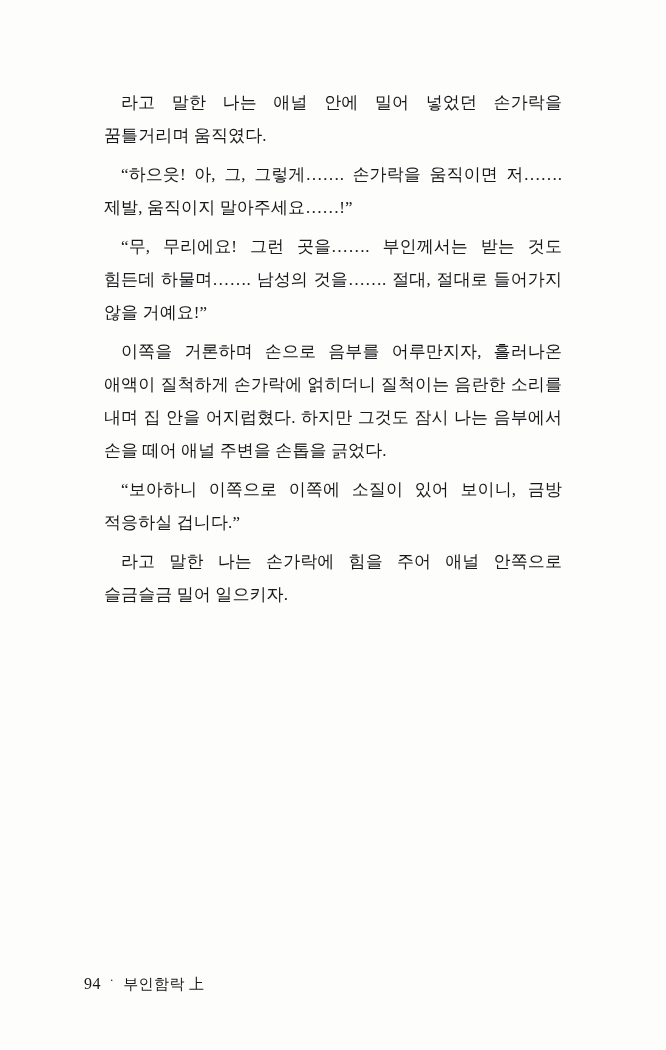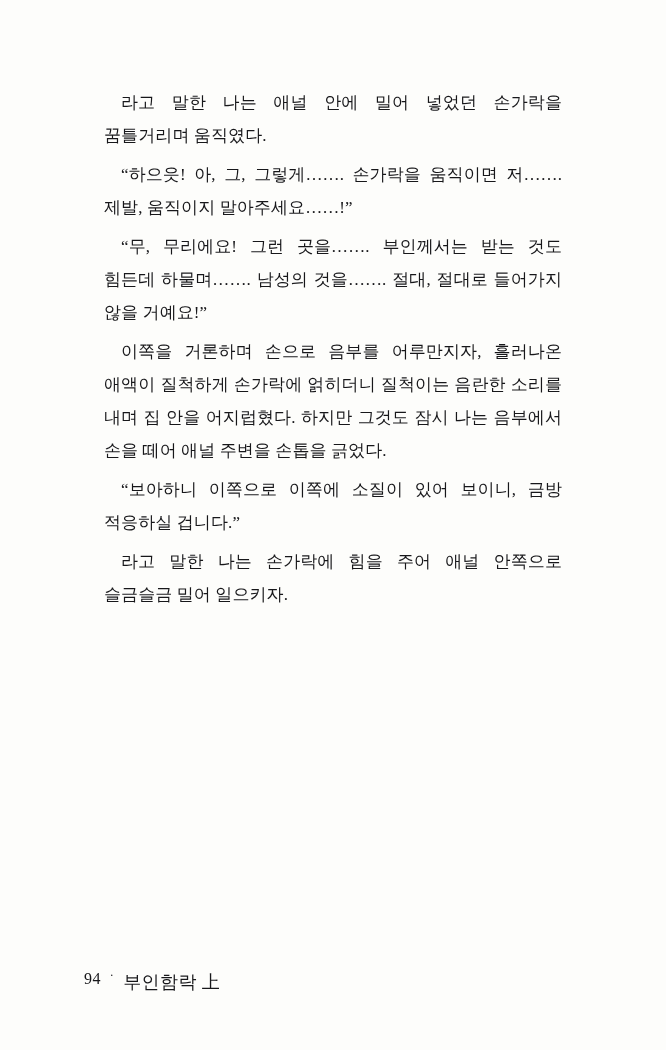--- a/index.html
+++ b/index.html
@@ -66,21 +66,21 @@
   }
   .footer .page-number {
     font-size: 16px;
   }
   .footer .sep {
     font-size: 12px;
     position: relative;
     top: -2px;
   }
   .footer .book-title {
-    font-size: 18px;
+    font-size: 15px;
   }
 </style>
 </head>
 <body>
 
 <div class="page">
 
   <div class="text-column">
     <p class="indent">라고 말한 나는 애널 안에 밀어 넣었던 손가락을 꿈틀거리며 움직였다.</p>
     <p class="indent">“하으읏! 아, 그, 그렇게……. 손가락을 움직이면 저……. 제발, 움직이지 말아주세요……!”</p>

